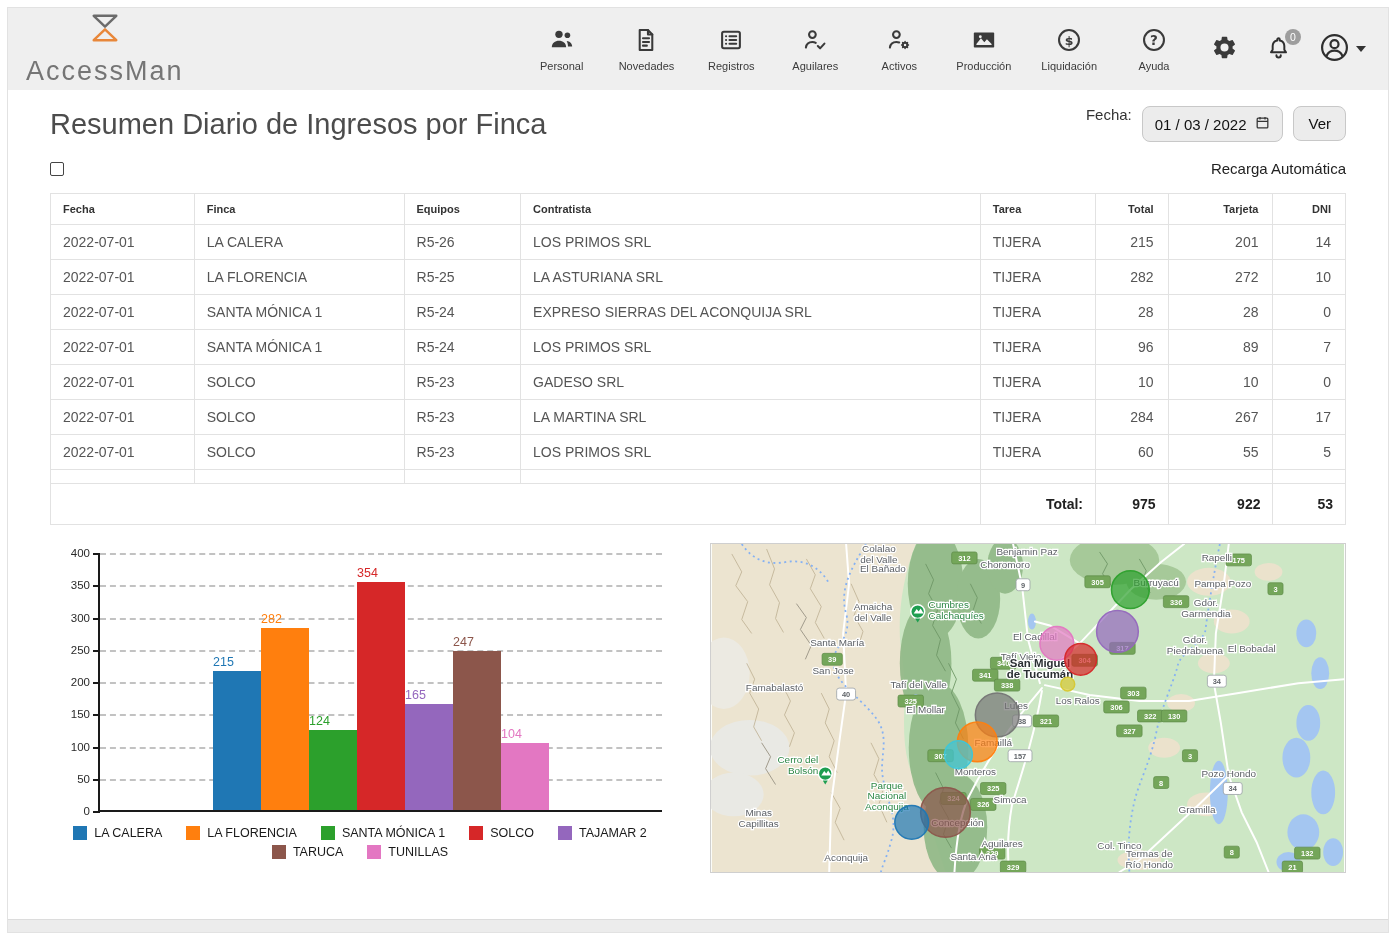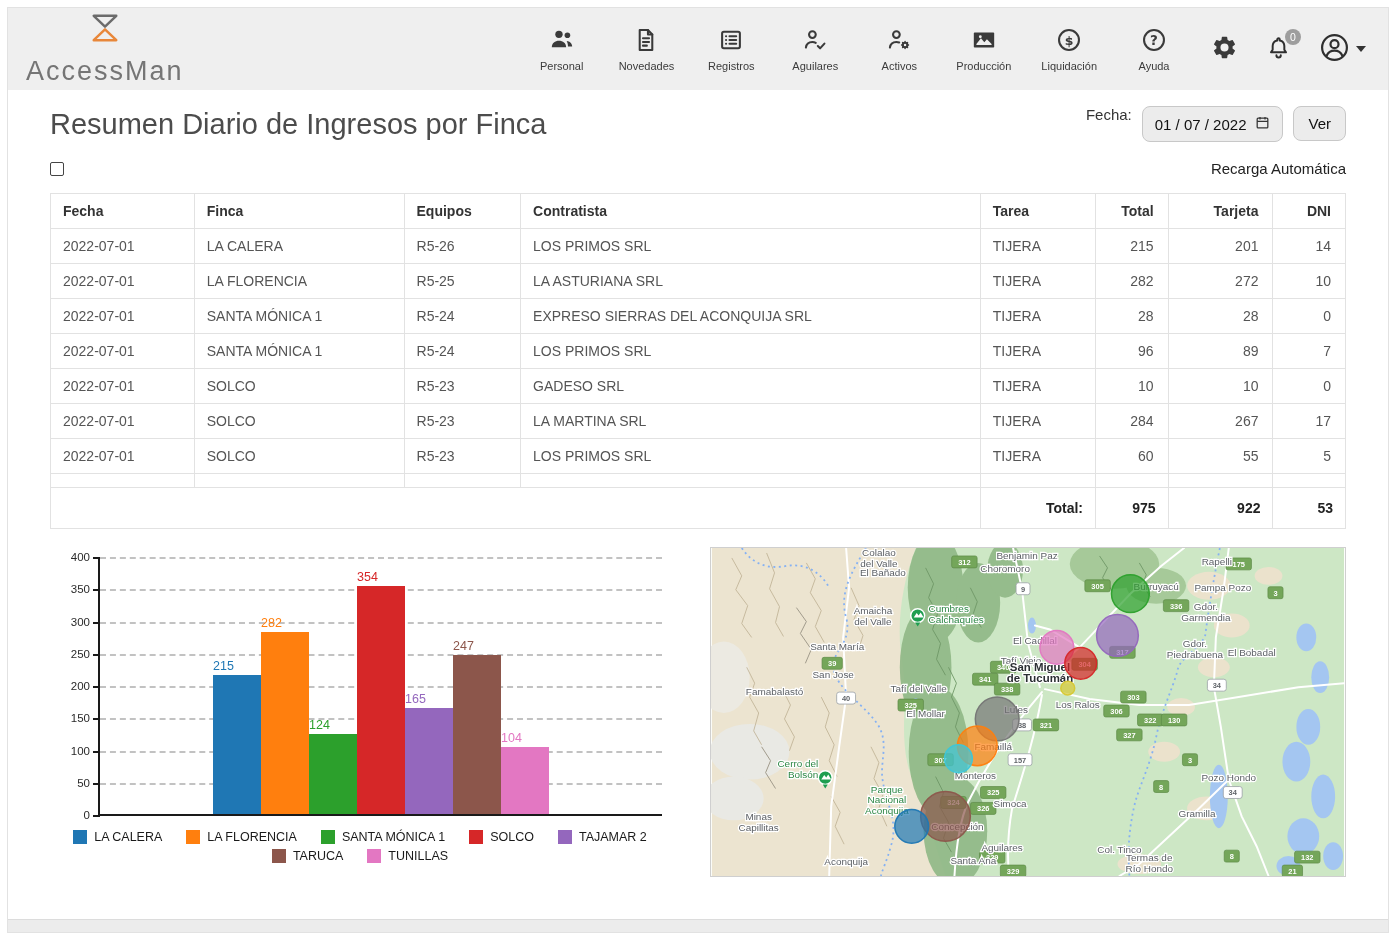--- a/index.html
+++ b/index.html
@@ -28,21 +28,21 @@
   .fecha-label { font-size:15px; color:#333; }
   .date-input { display:flex; align-items:center; gap:9px; background:#ececec; border:1px solid #c8c8c8;
                 border-radius:8px; padding:8px 12px; font-size:15px; color:#111; cursor:pointer; }
   .btn { background:#ececec; border:1px solid #c8c8c8; border-radius:8px; padding:8px 14px; font-size:15px; color:#111; cursor:pointer; }
   .check-row { display:flex; justify-content:space-between; align-items:center; gap:7px; margin-top:18px; font-size:15px; color:#222; }
   .checkbox { width:14px; height:14px; border:1.6px solid #444; border-radius:2px; background:#fff; cursor:pointer; }
 
   
   table { border-collapse:collapse; width:100%; margin-top:16px; font-size:14px; }
   th, td { border:1px solid #e2e2e2; padding:9px 12px; text-align:left; color:#555; }
-  th { color:#333; font-weight:bold; font-size:14px; }
+  th { color:#333; font-weight:bold; font-size:11px; }
   .num { text-align:right; padding-right:14px; }
   .spacer-row td { padding:0; height:14px; }
   .total-row td { font-weight:bold; color:#222; padding:12px; }
 
   
   .bottom { display:flex; justify-content:space-between; margin-top:18px; }
 
   .chart { position:relative; width:620px; height:320px; font-size:12px; }
   .plot { position:absolute; left:48px; top:11px; width:564px; height:258px;
           border-left:2px solid #1a1a1a; border-bottom:2px solid #1a1a1a; }
@@ -169,21 +169,21 @@
         </div>
       </div>
     </header>
 
     <main class="main">
       <div class="title-row">
         <h1>Resumen Diario de Ingresos por Finca</h1>
         <div class="date-controls">
           <span class="fecha-label">Fecha:</span>
           <div class="date-input">
-            <span>01 / 07 / 2022</span>
+            <span>01 / 03 / 2022</span>
             <span>
               <svg viewBox="0 0 24 24" width="15" height="15" fill="none" stroke="#333" stroke-width="2">
                   <rect x="3.5" y="5" width="17" height="15.5" rx="1.5"></rect>
                   <path d="M3.5 10h17M8 3v4M16 3v4"></path>
                 </svg>
             </span>
           </div>
           <button class="btn">Ver</button>
         </div>
       </div>

